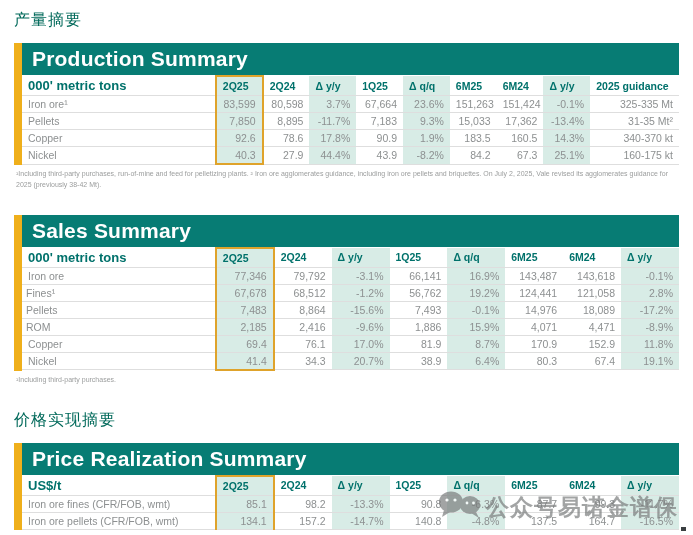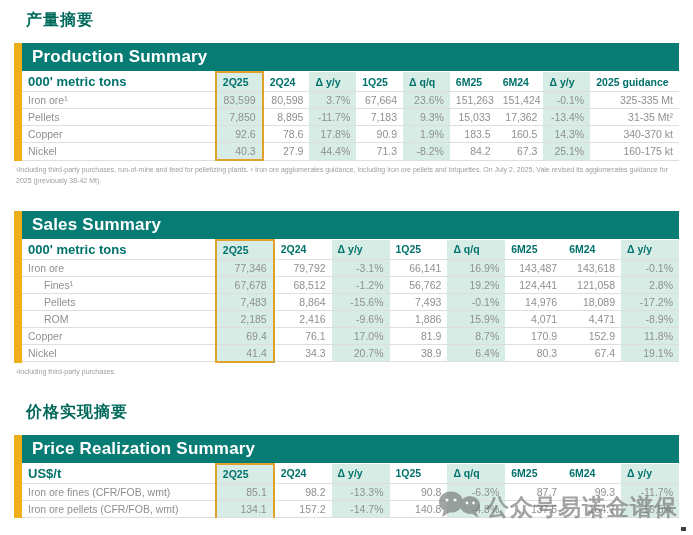--- a/index.html
+++ b/index.html
@@ -15,45 +15,45 @@
   }
   *{box-sizing:border-box;margin:0;padding:0;}
   html,body{background:#fff;}
   body{
     width:693px;height:535px;
     font-family:"Liberation Sans", sans-serif;
     position:relative;overflow:hidden;
   }
   .page{width:693px;height:535px;padding:8px 14px 0 14px;position:relative;}
   .cn-heading{
-    font-size:16px;font-weight:bold;color:var(--heading);
-    margin:2px 0 12px 12px;letter-spacing:1px;
+    font-size:16px;font-weight:normal;color:var(--heading);
+    margin:2px 0 12px 0;letter-spacing:1px;
   }
   .section{margin-bottom:24px;}
   .vtable{display:flex;width:100%;}
   .gold-stripe{width:8px;background:var(--gold);flex:0 0 8px;}
   .vtable-inner{flex:1;min-width:0;}
   .title-bar{
     background:var(--teal);color:#fff;font-weight:bold;
-    font-size:17px;padding:4px 0 4px 10px;letter-spacing:.2px;
+    font-size:21px;padding:4px 0 4px 10px;letter-spacing:.2px;
   }
   .sum-table{width:100%;border-collapse:collapse;table-layout:fixed;}
   .sum-table th,.sum-table td{
     font-size:10.5px;padding:2px 6px;border-bottom:1px solid #dedede;
     white-space:nowrap;overflow:hidden;
   }
   .sum-table th{color:var(--header-text);font-weight:bold;text-align:left;}
   .sum-table th.c-label{text-align:left;font-size:13px;}
   .sum-table td{color:var(--body-text);text-align:right;}
   .sum-table td.c-label{text-align:left;}
   .sum-table .tint{background:var(--tint);}
   .sum-table .hl{border-left:2px solid var(--gold-border);border-right:2px solid var(--gold-border);}
   .sum-table th.hl{border-top:2px solid var(--gold-border);}
   .sum-table .hl-bottom{border-bottom:2px solid var(--gold-border) !important;margin-left:23px;}
-  .sum-table td.indent{padding-left:22px;}
+  .sum-table td.indent{padding-left:4px;}
   .footnote{
     font-size:7px;color:var(--footnote);margin:4px 0 0 2px;
     line-height:1.55;max-width:670px;
   }
   .watermark{
     position:absolute;left:438px;top:490px;width:255px;
     display:flex;align-items:center;opacity:.8;pointer-events:none;
   }
   .wm-text{
     font-size:23px;color:var(--wm);font-weight:bold;
@@ -136,21 +136,21 @@
                   <td class="c-val">183.5</td>
                   <td class="c-val">160.5</td>
                   <td class="c-val tint">14.3%</td>
                   <td class="c-val">340-370 kt</td>
                 </tr>
                 <tr>
                   <td class="c-label">Nickel</td>
                   <td class="c-val hl tint hl-bottom">40.3</td>
                   <td class="c-val">27.9</td>
                   <td class="c-val tint">44.4%</td>
-                  <td class="c-val">71.3</td>
+                  <td class="c-val">43.9</td>
                   <td class="c-val tint">-8.2%</td>
                   <td class="c-val">84.2</td>
                   <td class="c-val">67.3</td>
                   <td class="c-val tint">25.1%</td>
                   <td class="c-val">160-175 kt</td>
                 </tr>
               </tbody>
             </table>
           </div>
       </div>

